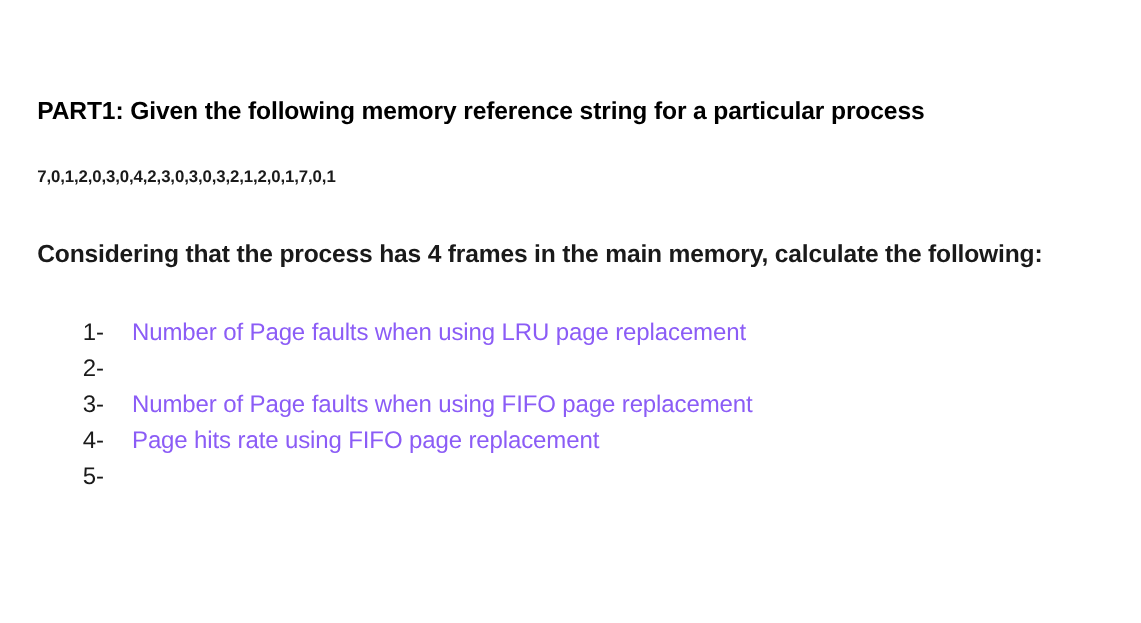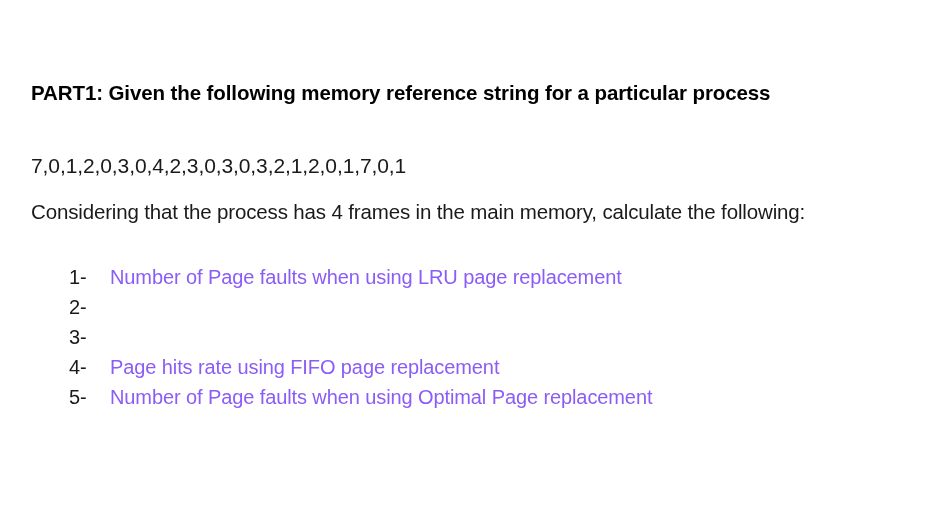--- a/index.html
+++ b/index.html
@@ -39,36 +39,36 @@
     letter-spacing: -0.1px;
     white-space: nowrap;
     line-height: 1.25;
     color: #000000;
   }
 
   
   .reference-string {
     position: absolute;
     left: 31px;
-    top: 153px;
-    font-size: 21px;
-    font-weight: normal;
+    top: 139px;
+    font-size: 14px;
+    font-weight: bold;
     letter-spacing: -0.1px;
     white-space: nowrap;
     line-height: 1.25;
     color: #1a1a1a;
   }
 
   
   .prompt-line {
     position: absolute;
     left: 31px;
     top: 199px;
     font-size: 20.5px;
-    font-weight: normal;
+    font-weight: bold;
     letter-spacing: -0.15px;
     white-space: nowrap;
     line-height: 1.25;
     color: #1a1a1a;
   }
 
   
   .question-list {
     position: absolute;
     left: 0;
@@ -122,25 +122,25 @@
     <ol class="question-list">
       <li class="question-item">
         <span class="item-marker">1-</span>
         <span class="item-text">Number of Page faults when using LRU page replacement</span>
       </li>
       <li class="question-item">
         <span class="item-marker">2-</span>
       </li>
       <li class="question-item">
         <span class="item-marker">3-</span>
+        <span class="item-text">Number of Page faults when using FIFO page replacement</span>
       </li>
       <li class="question-item">
         <span class="item-marker">4-</span>
         <span class="item-text">Page hits rate using FIFO page replacement</span>
       </li>
       <li class="question-item">
         <span class="item-marker">5-</span>
-        <span class="item-text">Number of Page faults when using Optimal Page replacement</span>
       </li>
     </ol>
 
   </div>
 </div>
 
 </body></html>

